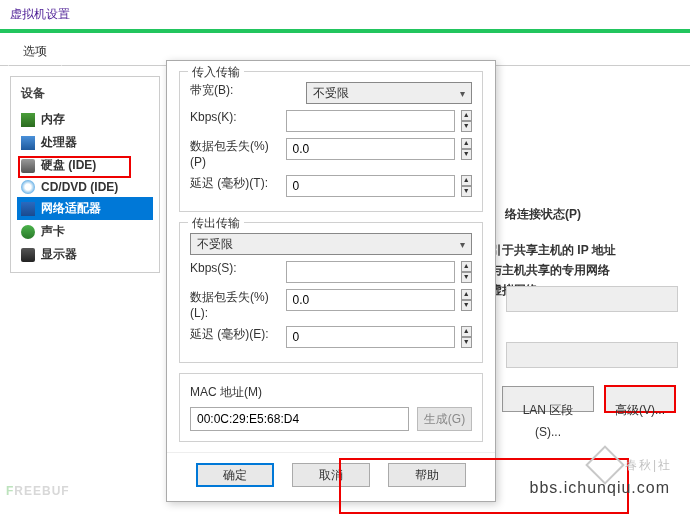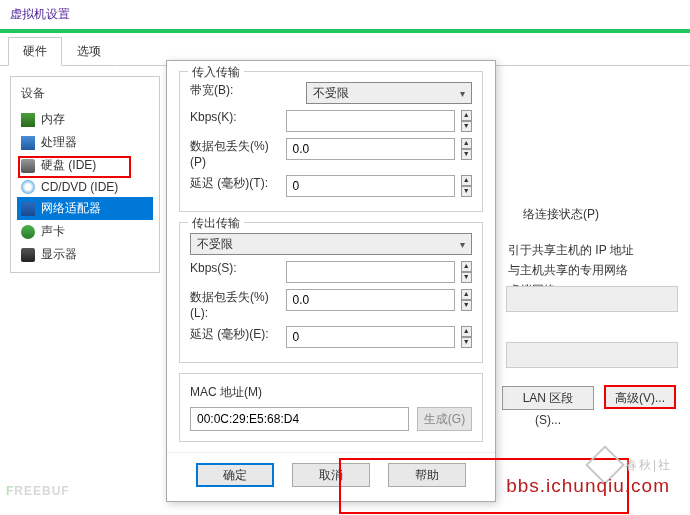--- a/index.html
+++ b/index.html
@@ -4,21 +4,21 @@
 <style>
 * { box-sizing: border-box; margin: 0; padding: 0; font-family: "Microsoft YaHei", "Segoe UI", sans-serif; font-size: 12px; }
 body { background: #fff; width: 690px; height: 515px; overflow: hidden; position: relative; color: #333; }
 
 .window-title { padding: 6px 10px; color: #4c1d95; border-bottom: 4px solid #22c55e; }
 
 .tabs { display: flex; padding: 4px 8px 0; border-bottom: 1px solid #ccc; }
 .tab { padding: 5px 14px; border: 1px solid #ccc; border-bottom: 1px solid #fff; background: #fff; margin-bottom: -1px; cursor: pointer; }
 .tab.inactive { border-color: transparent; border-bottom: 1px solid #ccc; }
 
-.main-content { display: flex; padding: 10px; gap: 28px; }
+.main-content { display: flex; padding: 10px; gap: 10px; font-weight: bold; }
 
 .device-panel { width: 150px; border: 1px solid #ccc; padding: 6px; }
 .device-header { color: #444; padding: 2px 4px; }
 .device-list { margin-top: 4px; }
 .device-item { display: flex; align-items: center; gap: 6px; padding: 3px 4px; cursor: pointer; }
 .device-item.selected { background: #0078d7; color: #fff; }
 .highlight-red { border: 2px solid #e00; }
 
 .icon { width: 14px; height: 14px; display: inline-block; flex-shrink: 0; }
 .icon-mem { background: linear-gradient(#4a9e3a,#2b6b1f); }
@@ -51,38 +51,37 @@
 .mac-group { border: 1px solid #d0d0d0; padding: 10px; }
 .mac-row { display: flex; gap: 8px; align-items: flex-end; margin-top: 6px; }
 .mac-input { flex: 1; border: 1px solid #aaa; height: 24px; padding: 2px 6px; }
 .gen-btn { width: 55px; height: 24px; background: #e5e5e5; border: 1px solid #bbb; color: #888; cursor: pointer; }
 .mac-highlight { position: absolute; border: 2px solid #e00; }
 
 .dialog-footer { display: flex; justify-content: center; gap: 18px; padding: 10px 0 14px; border-top: 1px solid #eee; }
 .btn { width: 78px; height: 24px; border: 1px solid #aaa; background: #e8e8e8; cursor: pointer; text-align: center; line-height: 22px; }
 .btn.primary { border: 2px solid #0078d7; line-height: 20px; }
 
-.lanseg-btn, .adv-btn { position: absolute; height: 24px; border: 1px solid #999; background: #eee; padding: 0 8px; cursor: pointer; text-align: center; line-height: 22px; }
+.lanseg-btn, .adv-btn { position: absolute; height: 24px; border: 1px solid #999; background: #eee; padding: 12px 8px; cursor: pointer; text-align: center; line-height: 22px; }
 .adv-highlight { border: 2px solid #e00; }
 
 .watermark1 { position: absolute; right: 18px; bottom: 36px; font-size: 26px; color: #c2c2c2; font-weight: 300; letter-spacing: 2px; display:flex; align-items:center; gap:6px;}
 .watermark1 .cube { width:28px; height:28px; border:2px solid #c8c8c8; transform: rotate(45deg); }
-.watermark2 { position: absolute; right: 20px; bottom: 18px; font-size: 19px; color: #b91c1c; letter-spacing: 1px; }
+.watermark2 { position: absolute; right: 20px; bottom: 18px; font-size: 16px; color: #404040; letter-spacing: 1px; }
 .watermark3 { position: absolute; left: 6px; bottom: 14px; font-size: 22px; color: #d8d8d8; font-weight: 600; letter-spacing: 1px; }
 .watermark3 .g { color: #bde3bd; }
 
 .detail-block { position: absolute; right: 12px; top: 342px; width: 172px; height: 26px; background: #eee; border: 1px solid #ccc; }
 </style>
 </head>
 <body>
 
 <div class="window-title">虚拟机设置</div>
 
 <div class="tabs">
-  <div class="tab">硬件</div>
   <div class="tab inactive">选项</div>
 </div>
 
 <div class="main-content">
   <div class="device-panel">
     <div class="device-header">设备</div>
     <div class="device-list">
       <div class="device-item">
           <span class="icon icon-mem"></span>
           <span>内存</span>

